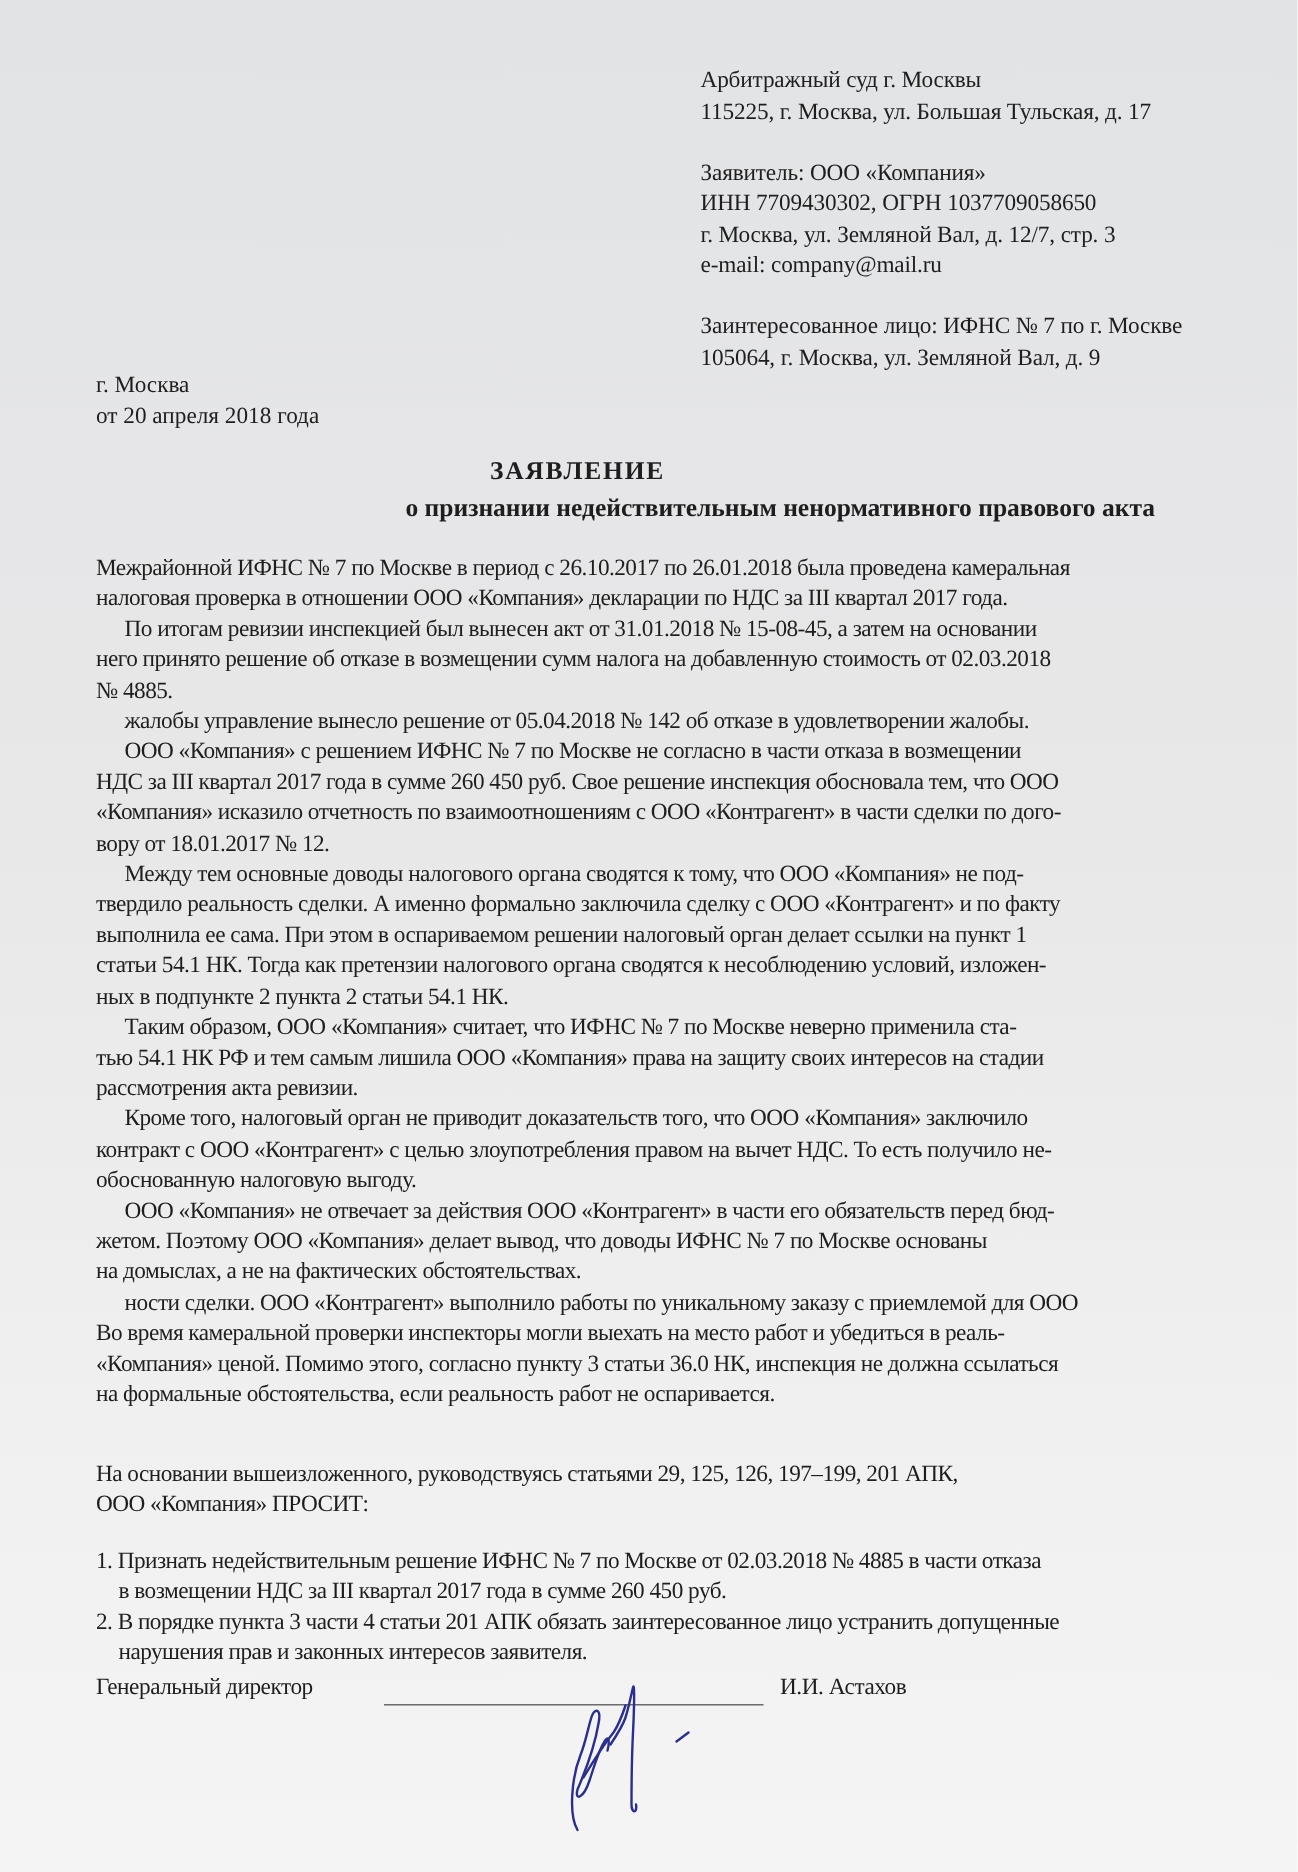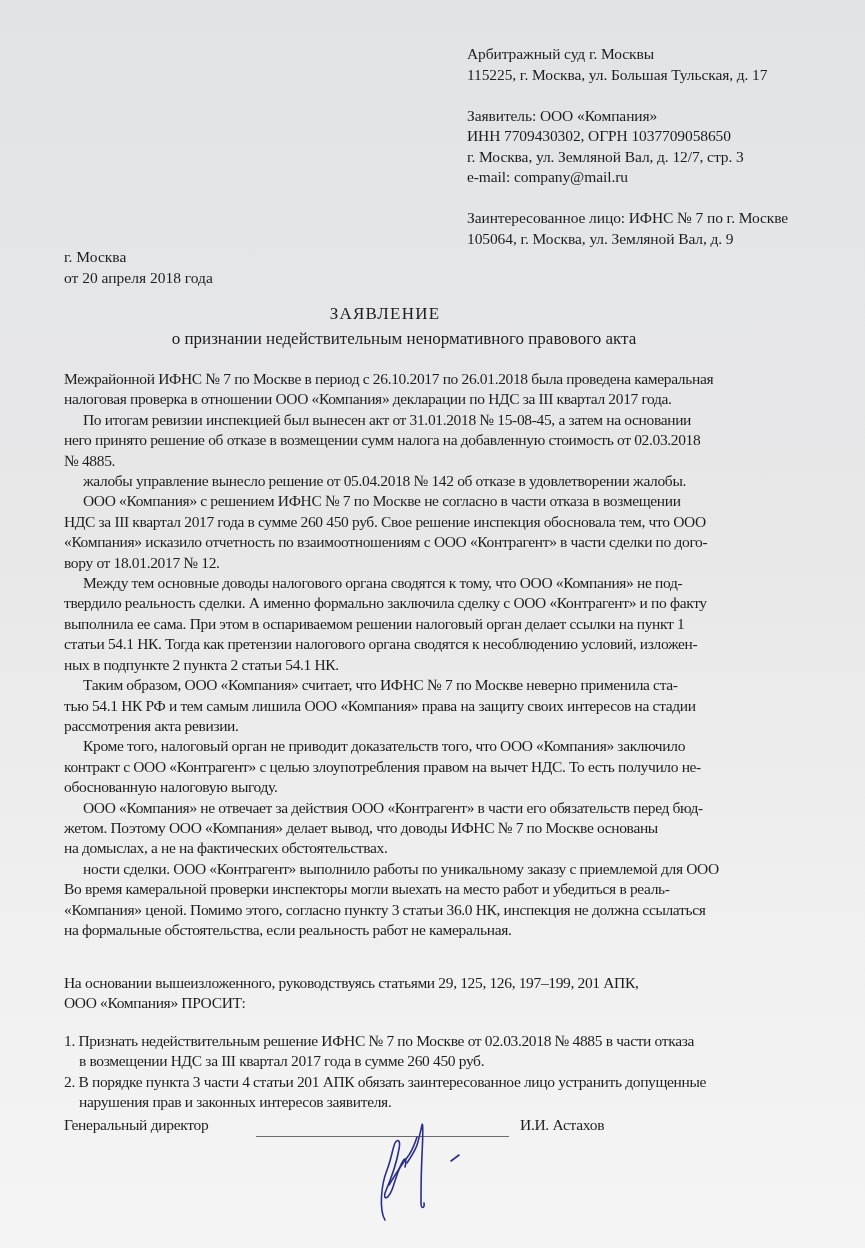--- a/index.html
+++ b/index.html
@@ -30,24 +30,24 @@
     top: 247px;
     font-size: 15.5px;
     line-height: 20.5px;
   }
   .place-date .line { display: block; white-space: nowrap; }
   .title {
     position: absolute;
     left: 0; width: 770px;
     top: 302px;
     text-align: center;
-    font-weight: normal;
+    font-weight: bold;
   }
   .title .t1 { display: block; font-size: 17px; letter-spacing: 1.2px; line-height: 24px; }
-  .title .t2 { display: block; font-size: 17px; line-height: 24px; margin-top: 1px; padding-left: 38px; }
+  .title .t2 { display: block; font-size: 17px; line-height: 24px; margin-top: 1px; padding-left: 38px; text-align: right; }
   .body-text {
     position: absolute;
     left: 64px;
     top: 369px;
     width: 763px;
     font-size: 15.5px;
     line-height: 20.4px;
     letter-spacing: -0.35px;
   }
   .para { margin: 0; }
@@ -159,21 +159,21 @@
       </div>
       <div class="para indent">
         <span class="line">ООО «Компания» не отвечает за действия ООО «Контрагент» в части его обязательств перед бюд-</span>
         <span class="line">жетом. Поэтому ООО «Компания» делает вывод, что доводы ИФНС № 7 по Москве основаны</span>
         <span class="line">на домыслах, а не на фактических обстоятельствах.</span>
       </div>
       <div class="para indent">
         <span class="line">ности сделки. ООО «Контрагент» выполнило работы по уникальному заказу с приемлемой для ООО</span>
         <span class="line">Во время камеральной проверки инспекторы могли выехать на место работ и убедиться в реаль-</span>
         <span class="line">«Компания» ценой. Помимо этого, согласно пункту 3 статьи 36.0 НК, инспекция не должна ссылаться</span>
-        <span class="line">на формальные обстоятельства, если реальность работ не камеральная.</span>
+        <span class="line">на формальные обстоятельства, если реальность работ не оспаривается.</span>
       </div>
     </div>
 
   <div class="basis">
     <span class="line">На основании вышеизложенного, руководствуясь статьями 29, 125, 126, 197–199, 201 АПК,</span>
     <span class="line">ООО «Компания» ПРОСИТ:</span>
   </div>
 
   <div class="requests">
     <div class="req-item">

